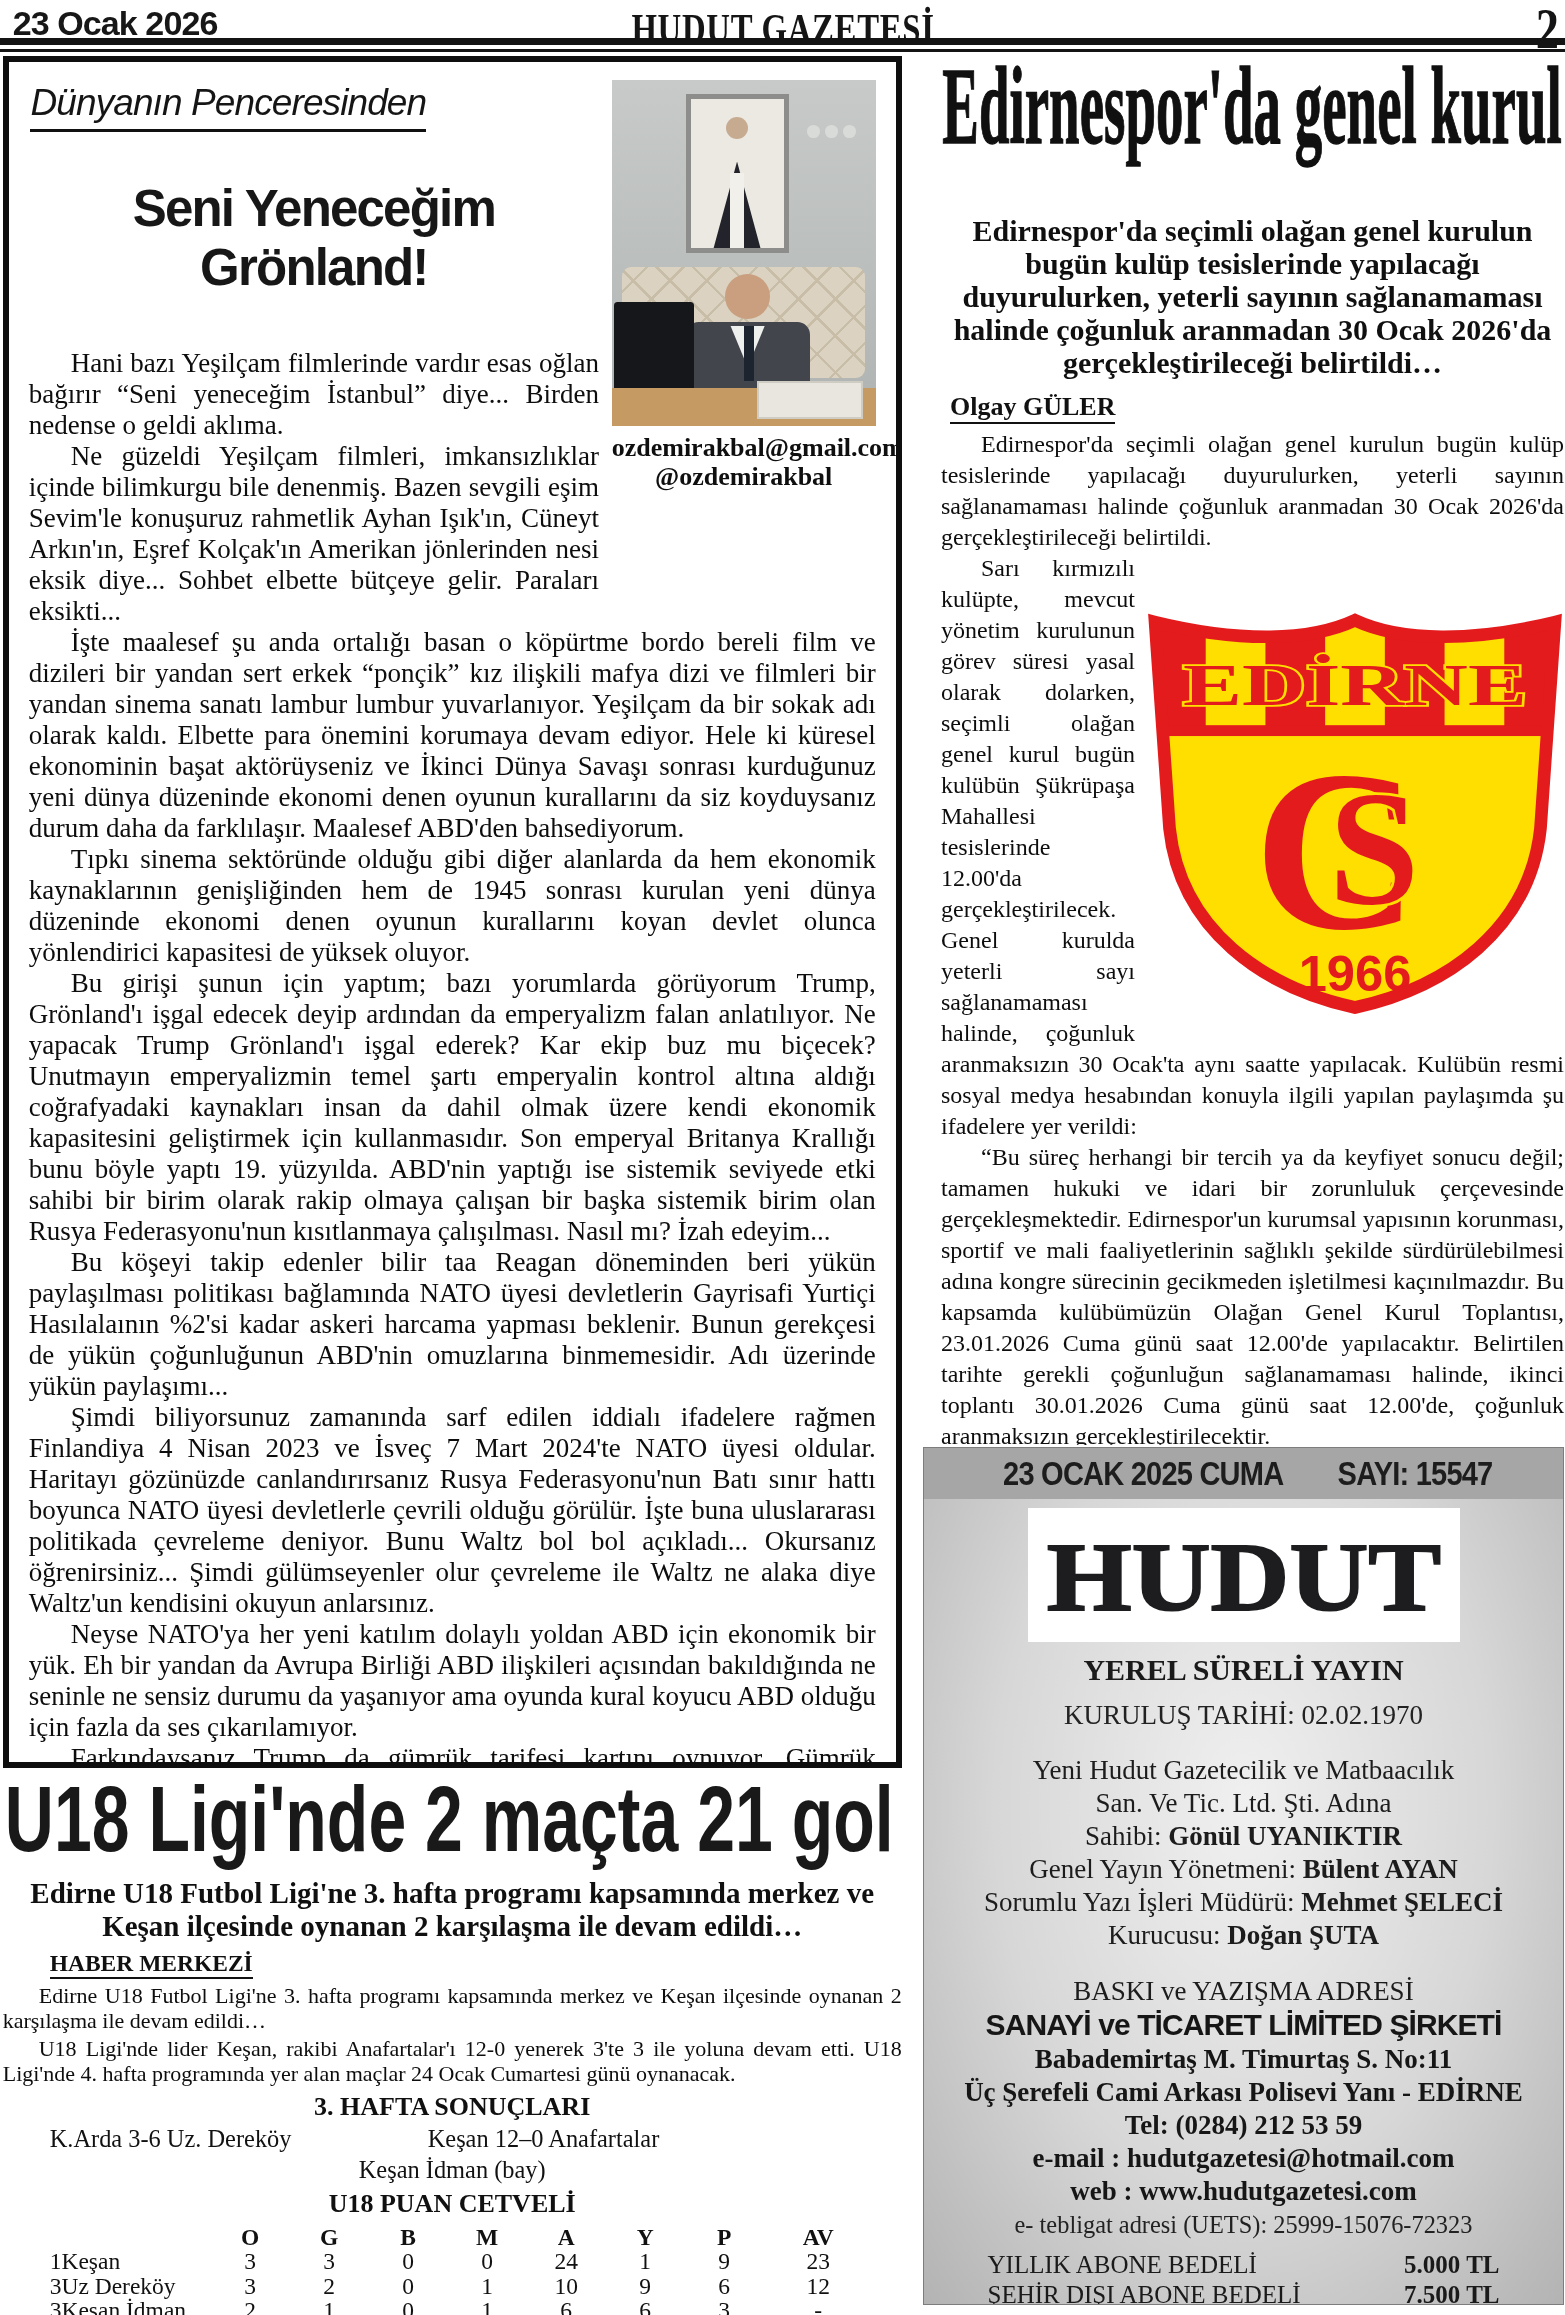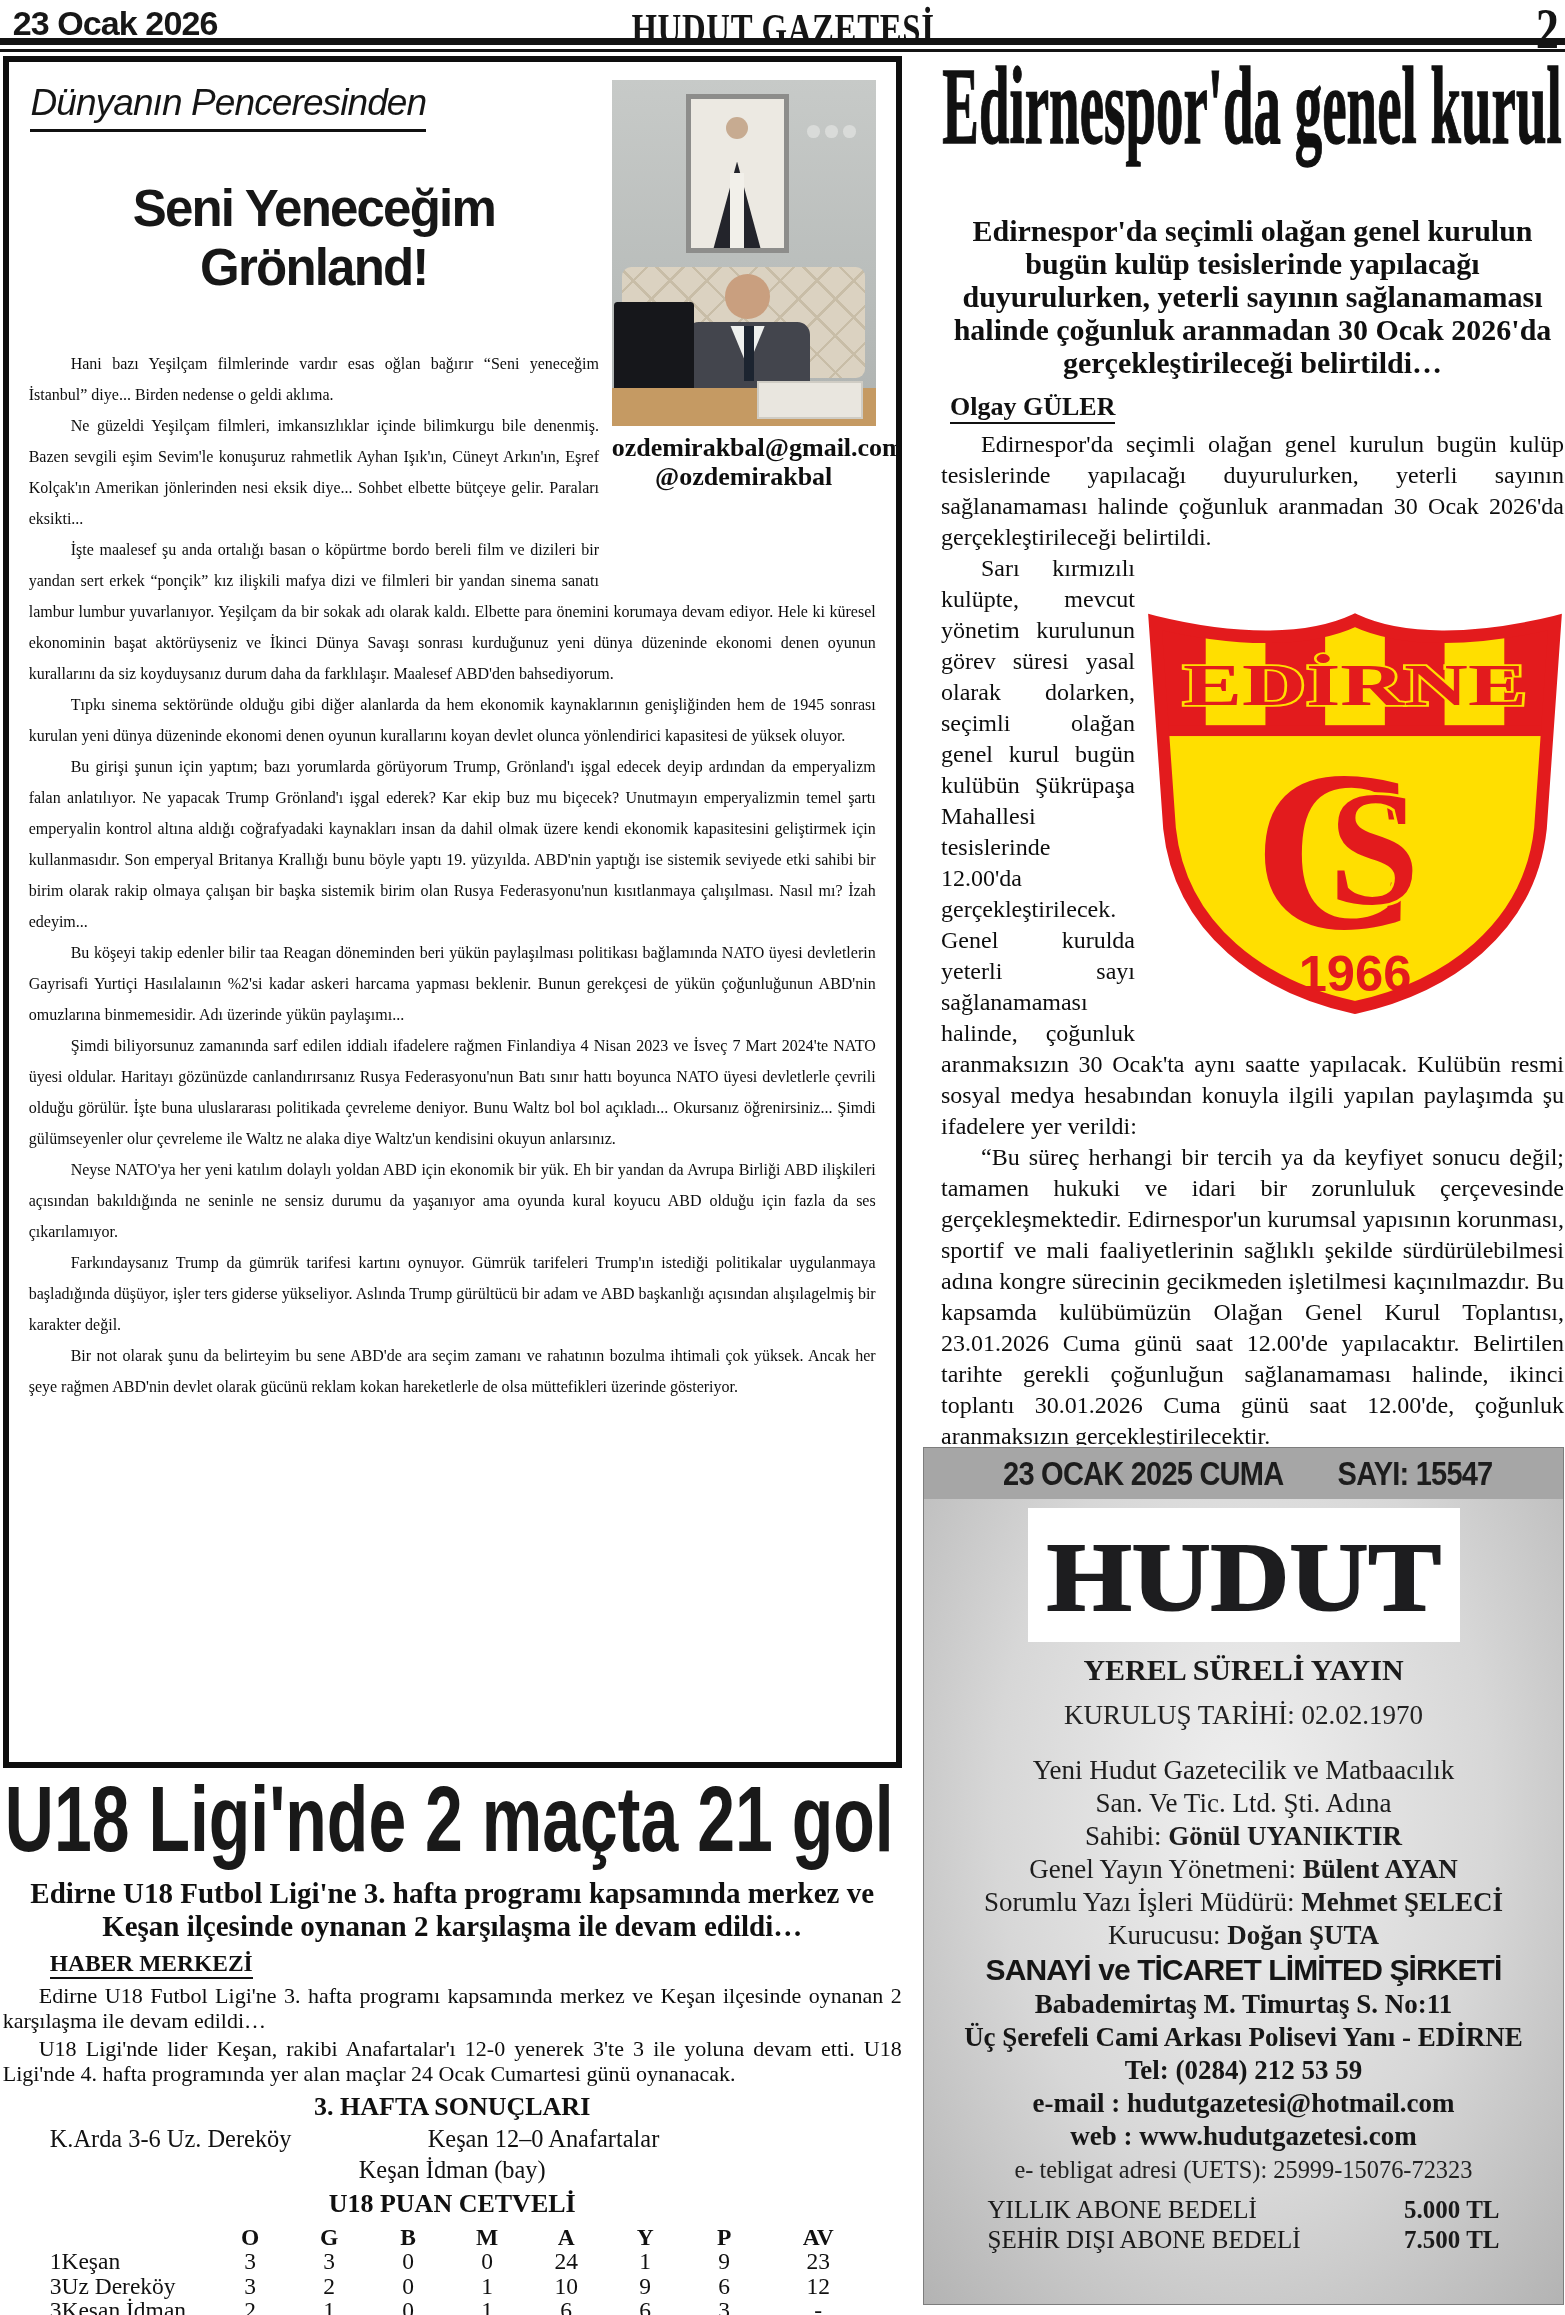--- a/index.html
+++ b/index.html
@@ -27,21 +27,21 @@
   .man-head{position:absolute;left:43%;top:56%;width:17%;aspect-ratio:1;border-radius:50%;background:#c99f7f;z-index:3;}
   .man-body{position:absolute;left:28%;top:70%;width:47%;height:20%;background:#43454d;border-radius:12.7px 12.7px 0 0;z-index:3;}
   .man-shirt{position:absolute;left:45%;top:71%;width:13%;height:12%;background:#eef0ee;clip-path:polygon(0 0,100% 0,50% 100%);z-index:4;}
   .man-tie{position:absolute;left:50%;top:71%;width:4%;height:16%;background:#1c2430;z-index:5;}
   .desk{position:absolute;left:0;bottom:0;width:100%;height:11%;background:#c59a63;z-index:6;}
   .paper{position:absolute;right:5%;bottom:2%;width:40%;height:11%;background:#e9e6df;border:2.7px solid #cfccc4;box-sizing:border-box;z-index:7;}
   .monitor{position:absolute;left:1%;bottom:9%;width:30%;height:27%;background:#16171b;border-radius:3.6px;z-index:6;}
   .photo-cap{margin-top:7.2px;text-align:center;font-family:"Liberation Serif",serif;font-weight:bold;font-size:26px;line-height:29px;color:#0f0f0f;}
   .l-headline{margin:47px 0 0 0;text-align:center;font-family:"Liberation Sans",sans-serif;font-weight:bold;font-size:51px;letter-spacing:-1.8px;color:#171717;}
   .l-body{margin-top:51px;}
-  .lp{margin:0;font-family:"Liberation Serif",serif;font-size:16px;line-height:31px;text-align:justify;text-indent:42px;color:#0d0d0d;}
+  .lp{margin:0;font-family:"Liberation Serif",serif;font-size:27px;line-height:31px;text-align:justify;text-indent:42px;color:#0d0d0d;}
 
   
   .u18{position:absolute;left:2.7px;top:1771px;width:899px;}
   .u18 svg text{font-family:"Liberation Sans","DejaVu Sans",sans-serif;font-weight:bold;}
   .u18-sub{margin-top:1.8px;text-align:center;font-family:"Liberation Serif",serif;font-weight:bold;font-size:29px;line-height:33px;color:#101010;}
   .u18-byline{display:inline-block;margin:7.2px 0 0 47px;font-family:"Liberation Serif",serif;font-weight:bold;font-size:23.5px;border-bottom:2.7px solid #111;}
   .up{margin:3.6px 0 0 0;font-family:"Liberation Serif",serif;font-size:22px;line-height:25px;text-align:justify;text-indent:36px;color:#0d0d0d;}
   .u18-center{margin-top:5.4px;text-align:center;font-family:"Liberation Serif",serif;font-weight:bold;font-size:26px;color:#101010;}
   .u18-results{position:relative;height:29px;margin-top:3.6px;font-family:"Liberation Serif",serif;font-size:24.4px;}
   .res-l{position:absolute;left:47px;top:0;}
@@ -239,20 +239,21 @@
     <div class="imp-type">YEREL SÜRELİ YAYIN</div>
     <div class="imp-founded">KURULUŞ TARİHİ: 02.02.1970</div>
     <div class="imp-group">
       <div class="imp-line">Yeni Hudut Gazetecilik ve Matbaacılık</div>
       <div class="imp-line">San. Ve Tic. Ltd. Şti. Adına</div>
       <div class="imp-line"><span>Sahibi: </span><b>Gönül UYANIKTIR</b></div>
       <div class="imp-line"><span>Genel Yayın Yönetmeni: </span><b>Bülent AYAN</b></div>
       <div class="imp-line"><span>Sorumlu Yazı İşleri Müdürü: </span><b>Mehmet ŞELECİ</b></div>
       <div class="imp-line"><span>Kurucusu: </span><b>Doğan ŞUTA</b></div>
     </div>
+    <div class="imp-addr-h">BASKI ve YAZIŞMA ADRESİ</div>
     <div class="imp-co">SANAYİ ve TİCARET LİMİTED ŞİRKETİ</div>
     <div class="imp-bold-line">Babademirtaş M. Timurtaş S. No:11</div>
     <div class="imp-bold-line">Üç Şerefeli Cami Arkası Polisevi Yanı - EDİRNE</div>
     <div class="imp-bold-line">Tel: (0284) 212 53 59</div>
     <div class="imp-bold-line">e-mail : hudutgazetesi@hotmail.com</div>
     <div class="imp-bold-line">web : www.hudutgazetesi.com</div>
     <div class="imp-uets">e- tebligat adresi (UETS): 25999-15076-72323</div>
     <div class="prices">
       <div class="price-row">
           <span>YILLIK ABONE BEDELİ</span>

